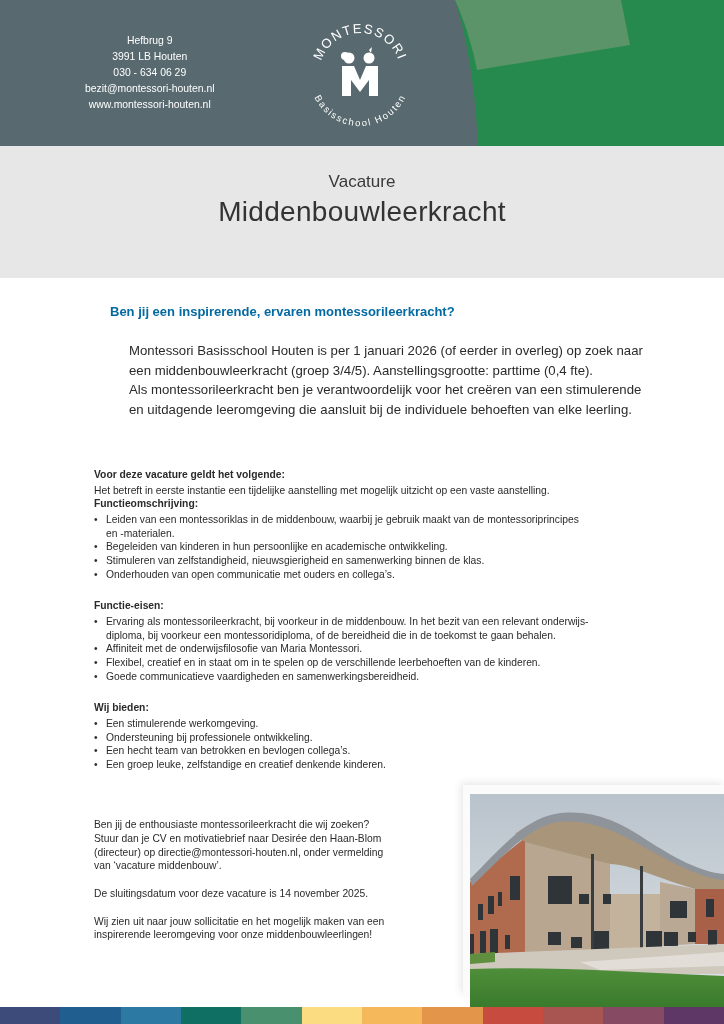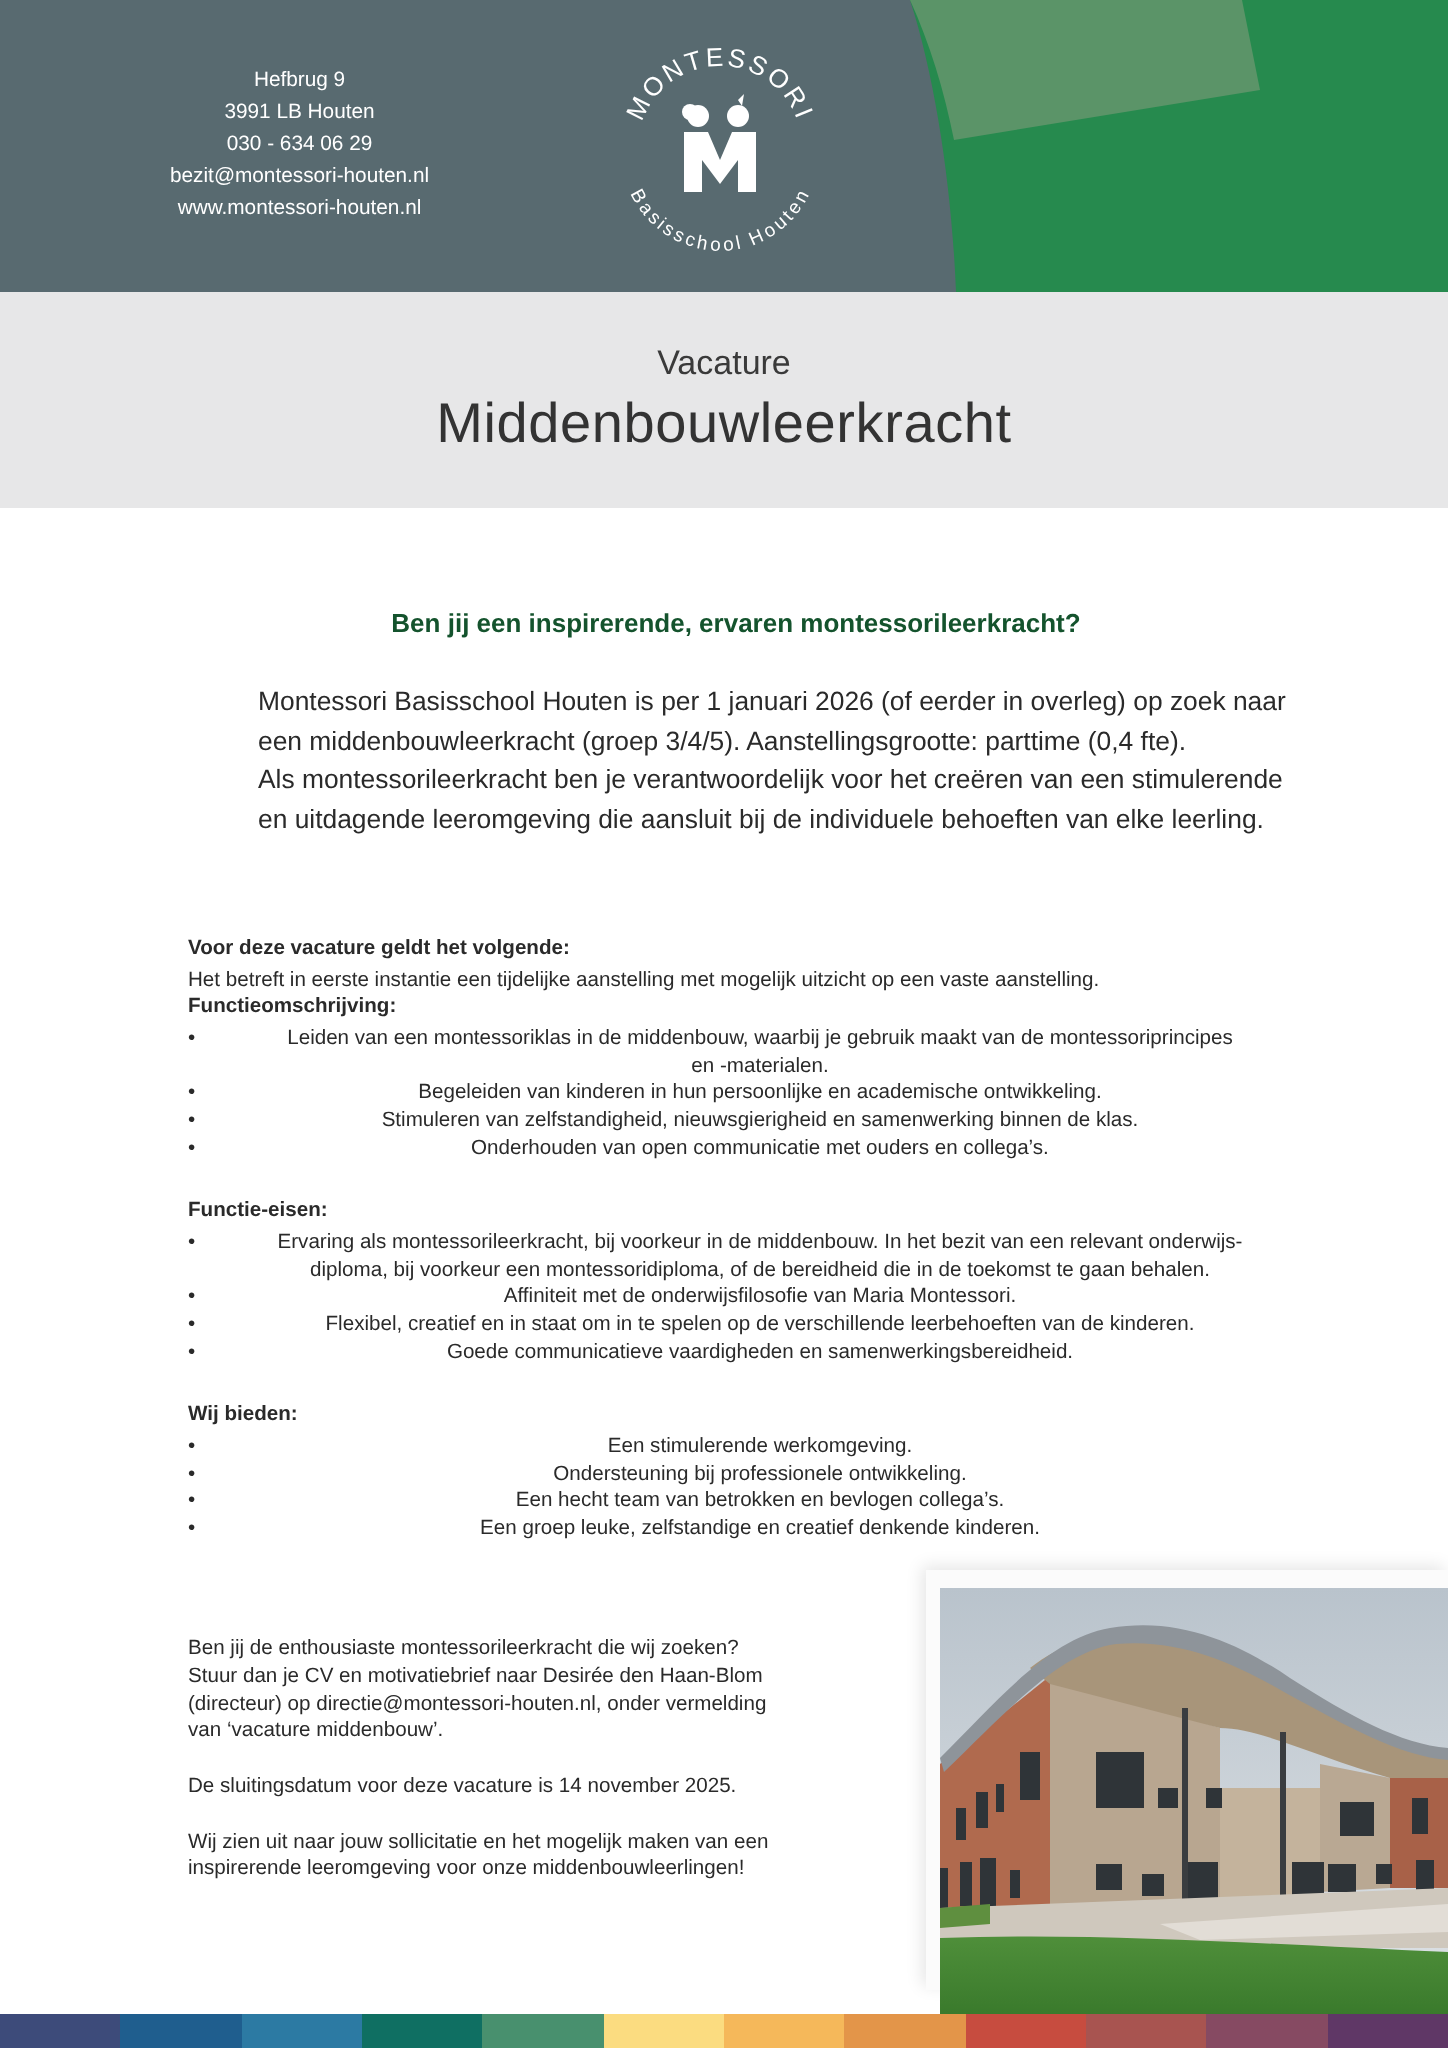--- a/index.html
+++ b/index.html
@@ -5,34 +5,34 @@
   * { box-sizing: border-box; margin: 0; padding: 0; }
   html, body { width: 724px; height: 1024px; background: #ffffff; overflow: hidden; }
   body { position: relative; font-family: "Liberation Sans", sans-serif; color: #2a2a2a; }
 
   .header { position: absolute; left: 0; top: 0; width: 724px; height: 146px; background: #586a70; overflow: hidden; }
   .header svg.bg { position: absolute; left: 0; top: 0; }
   .address { position: absolute; left: 85px; top: 33px; font-size: 10.4px; line-height: 16px; color: #ffffff; text-align: center; }
   .address div { white-space: nowrap; }
   .logo { position: absolute; left: 305px; top: 14px; width: 110px; height: 115px; }
 
-  .title-band { position: absolute; left: 0; top: 146px; width: 724px; height: 108px; background: #e7e7e8; text-align: center; padding-left: 12px; }
+  .title-band { position: absolute; left: 0; top: 146px; width: 724px; height: 132px; background: #e7e7e8; text-align: center; padding-left: 12px; }
   .title-band .kicker { position: absolute; left: 0; right: 0; top: 26px; font-size: 17px; color: #3a3a3a; }
   .title-band .title { position: absolute; left: 0; right: 0; top: 50px; font-size: 28px; color: #333333; letter-spacing: 0.3px; }
 
   .content { position: absolute; left: 94px; top: 0; width: 540px; }
-  .lead-heading { position: absolute; left: 4px; width: 540px; top: 304px; text-align: center; font-weight: bold; font-size: 13px; color: #14532d; }
+  .lead-heading { position: absolute; left: 16px; width: 540px; top: 304px; font-weight: bold; font-size: 13px; color: #0369a1; }
   .intro { position: absolute; left: 0; top: 341px; width: 545px; font-size: 13.2px; line-height: 19.5px; color: #2a2a2a; }
   .intro div { white-space: nowrap; margin-left: 35px; }
 
   .section { position: absolute; left: 0; width: 560px; font-size: 10.3px; line-height: 13.8px; color: #2a2a2a; }
   .section h3 { font-size: 10.3px; font-weight: bold; margin-bottom: 2px; }
   .section p { white-space: nowrap; }
   .section ul { list-style: none; }
-  .section li { position: relative; padding-left: 12px; text-align: center; }
+  .section li { position: relative; padding-left: 12px; }
   .section li::before { content: "•"; position: absolute; left: 0; top: 0; }
   .section li .ln { display: block; white-space: nowrap; }
 
   .closing { position: absolute; left: 0; top: 818px; width: 360px; font-size: 10.3px; line-height: 13.8px; color: #2a2a2a; }
   .closing p { margin-bottom: 13.8px; }
   .closing .ln { display: block; white-space: nowrap; }
 
   .photo-frame { position: absolute; left: 463px; top: 785px; width: 261px; height: 210px; background: #fbfbfb; box-shadow: -2px -2px 8px rgba(0,0,0,0.10); }
   .photo { position: absolute; left: 470px; top: 794px; width: 254px; height: 213px; overflow: hidden; }
 

